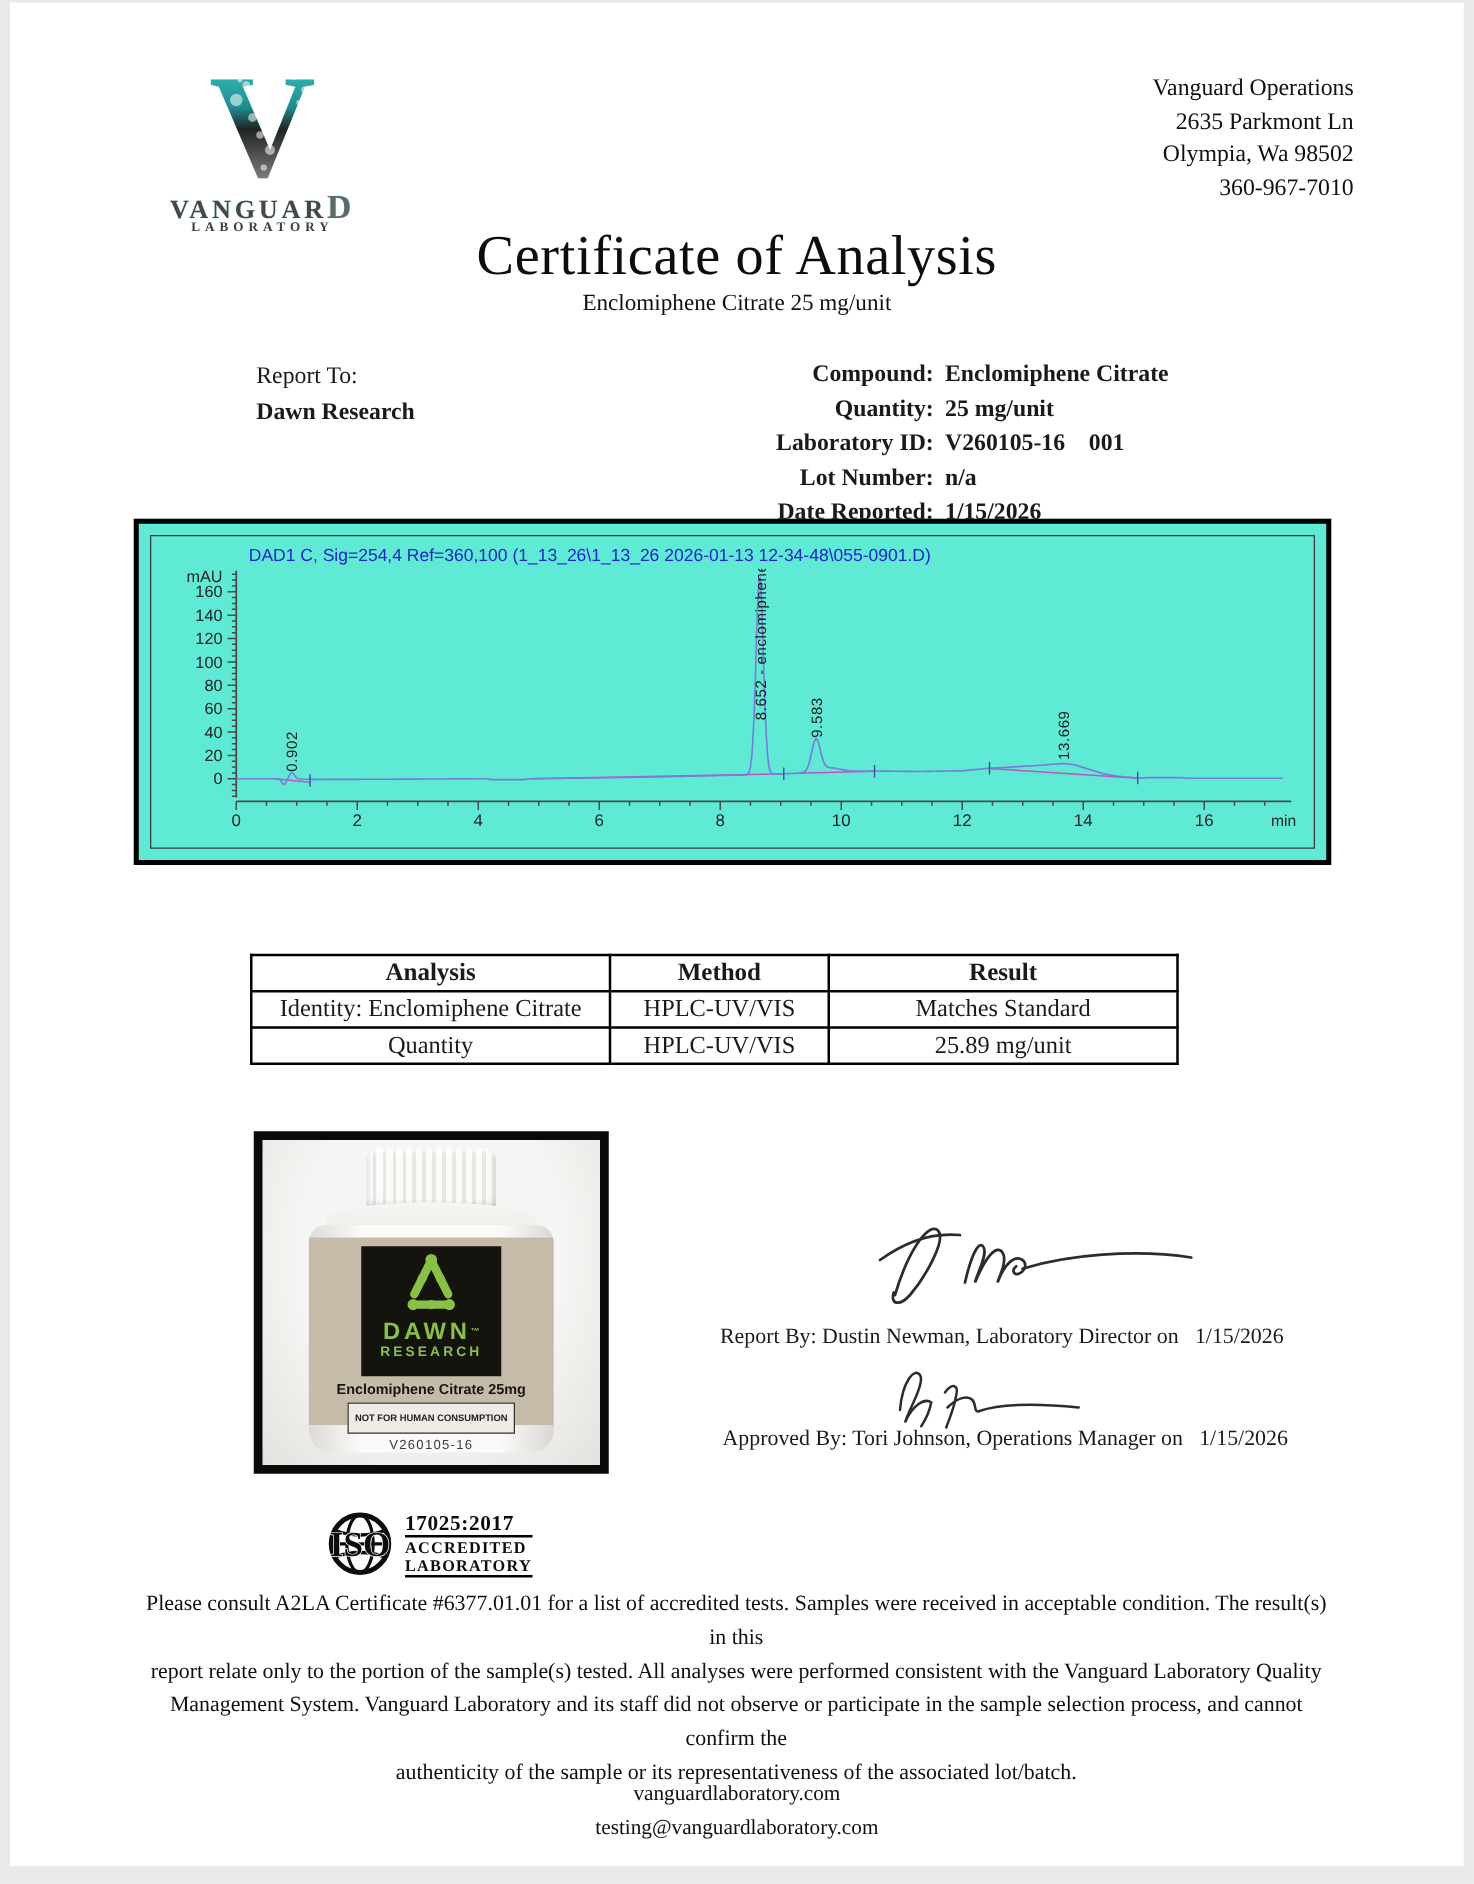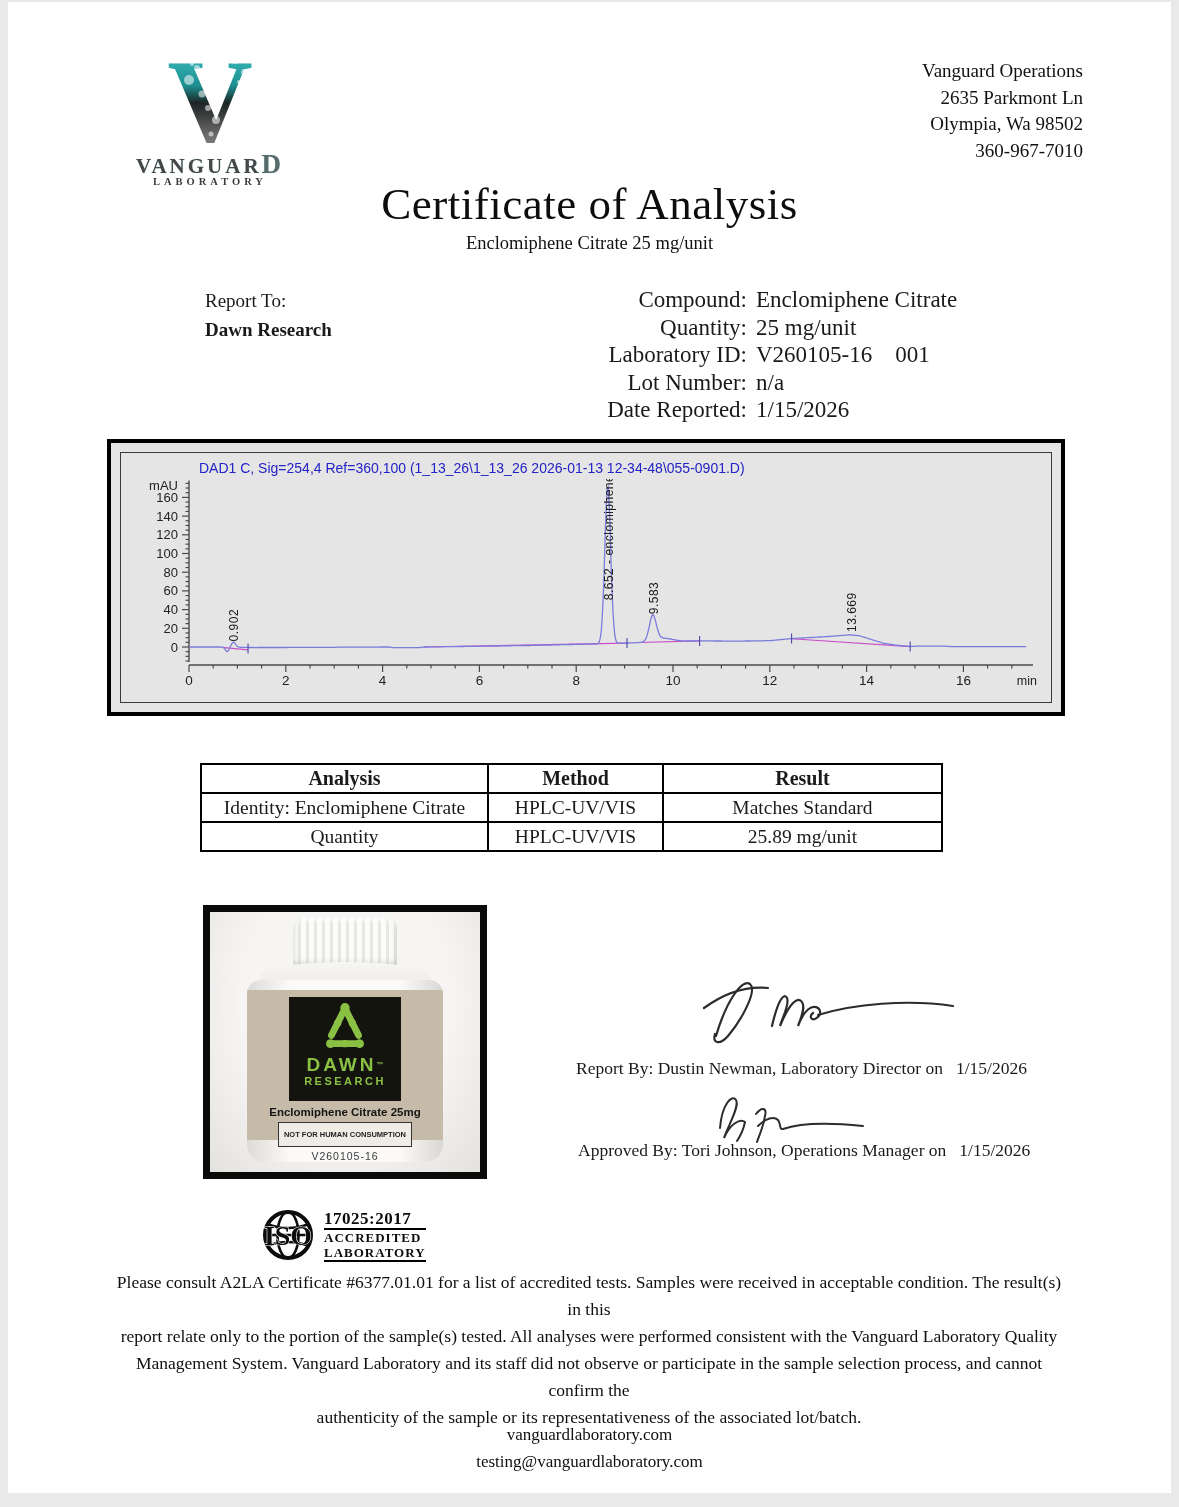--- a/index.html
+++ b/index.html
@@ -15,27 +15,27 @@
   .logo-word .bigD{font-size:27px;color:#5a6a6a;}
   .logo-sub{font-size:10.5px;letter-spacing:4px;color:#3c3c3c;line-height:12px;font-weight:bold;}
   .addr{right:88px;top:56px;text-align:right;font-size:19px;line-height:26.5px;color:#111;}
 
   .doc-title{left:0;top:176px;width:100%;text-align:center;font-size:45px;letter-spacing:0.5px;color:#0d0d0d;}
   .doc-subtitle{left:0;top:231px;width:100%;text-align:center;font-size:18.5px;color:#111;}
 
   
   .report-to{left:197px;top:284px;font-size:19px;line-height:29px;}
   .report-to .rt-value{font-weight:bold;}
-  .info-grid{left:437px;top:284px;width:600px;font-size:23px;}
+  .info-grid{left:437px;top:284px;width:600px;font-size:19px;font-weight:bold;}
   .info-row{display:flex;line-height:27.6px;}
   .info-label{flex:0 0 302px;text-align:right;}
   .info-value{padding-left:9px;white-space:pre;}
 
   
-  .chart-frame{left:99px;top:437px;width:958px;height:277px;border:4px solid #000;box-sizing:border-box;background:#e5e5e5;}
+  .chart-frame{left:99px;top:413px;width:958px;height:277px;border:4px solid #000;box-sizing:border-box;background:#5eead4;}
   .chart-inner{position:absolute;left:9px;top:9px;right:9px;bottom:9px;border:1px solid #3a3a3a;}
   .chart-title{position:absolute;left:78px;top:7px;font-family:"Liberation Sans",sans-serif;
                font-size:14px;color:#2323c8;white-space:nowrap;}
   #chromSvg{position:absolute;left:4px;top:26px;}
 
   
   .results{left:192px;top:761px;border-collapse:collapse;}
   .results th,.results td{border:2px solid #000;text-align:center;padding:0;}
   .results th{font-size:20px;height:27px;}
   .results td{font-size:19.5px;height:27px;}

